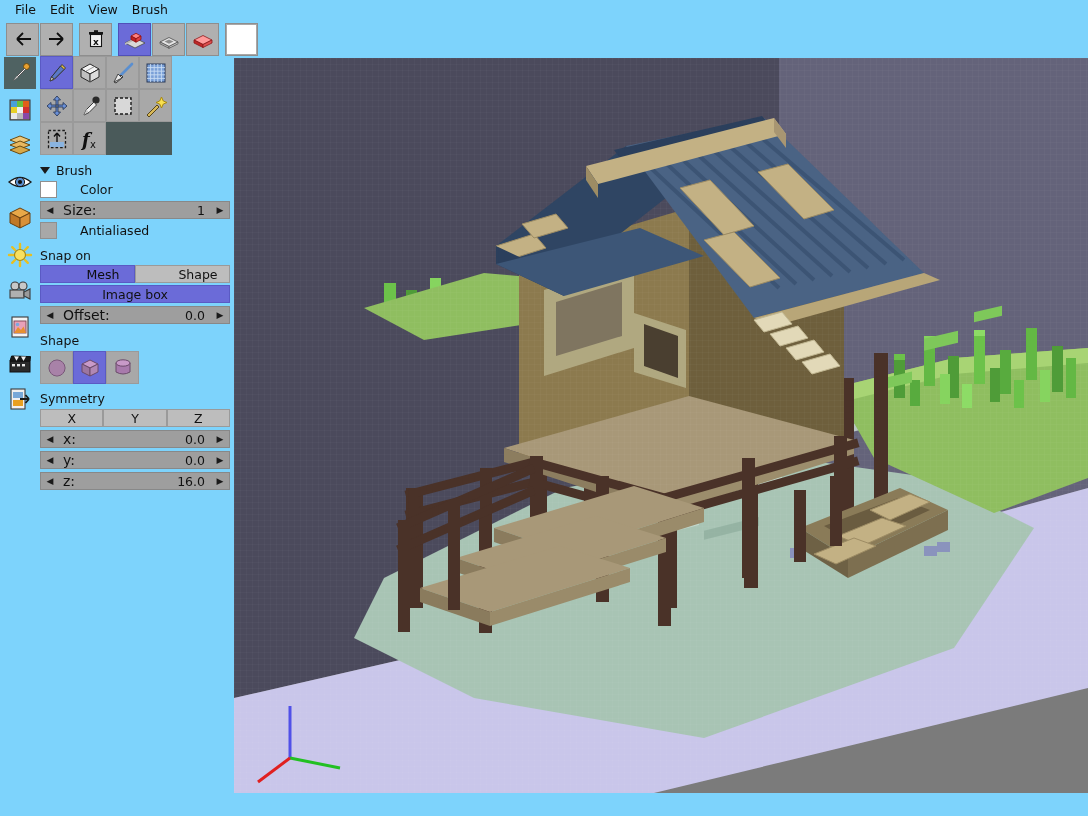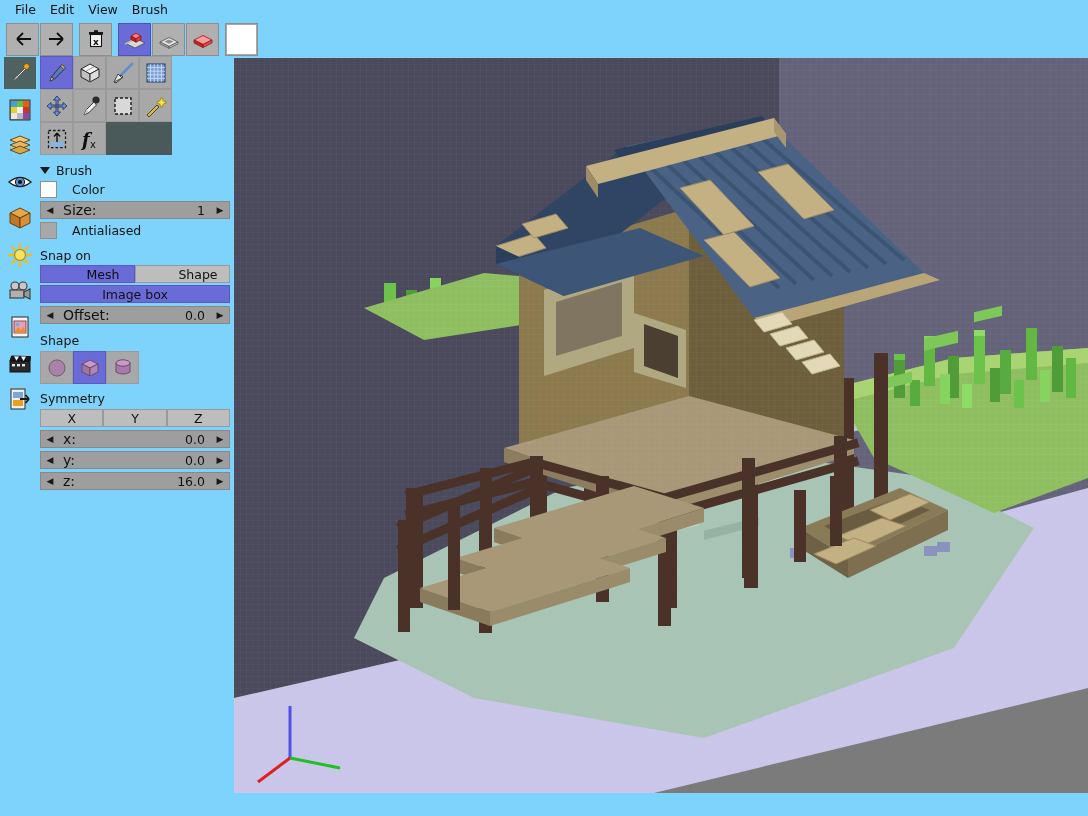--- a/index.html
+++ b/index.html
@@ -34,21 +34,21 @@
   .panel { position:absolute; left:40px; top:56px; width:194px; height:760px; color:#111; }
   .panel-title { font-size:12.5px; color:#131313; padding:4px 0 3px 2px; }
   .tools-grid { display:grid; grid-template-columns:repeat(4,33px); grid-auto-rows:33px; gap:0px; margin-left:0px; }
   .tool-cell { width:33px; height:33px; background:#a8a8a8; border:1px solid #9a9a9a; display:flex; align-items:center; justify-content:center; cursor:pointer; }
   .tool-cell.sel { background:#6b6bd8; border-color:#5a5ac4; }
   .tool-cell.empty { background:#4a5a5a; border-color:#4a5a5a; cursor:default; }
 
   .section-head { display:flex; align-items:center; gap:6px; margin:8px 0 3px 0; font-size:12.5px; }
   .tri { width:0;height:0;border-left:5px solid transparent;border-right:5px solid transparent;border-top:7px solid #1a1a1a; }
 
-  .row { display:flex; align-items:center; gap:15px; margin:2px 0; }
+  .row { display:flex; align-items:center; gap:23px; margin:2px 0; }
   .chk { width:17px; height:17px; background:#a8a8a8; border:1px solid #8f8f8f; }
   .chk.white { background:#ffffff; }
   .lbl { font-size:12.5px; color:#121212; }
 
   .spin { width:190px; height:18px; background:#9e9e9e; border:1px solid #888; display:flex; align-items:center; margin:3px 0; cursor:pointer; }
   .spin .arrow { width:18px; text-align:center; font-size:9px; color:#1a1a1a; }
   .spin .sname { flex:1; font-size:14px; padding-left:4px; }
   .spin .sval { font-size:12.5px; padding-right:6px; }
 
   .seg { display:flex; width:190px; margin:2px 0; }

